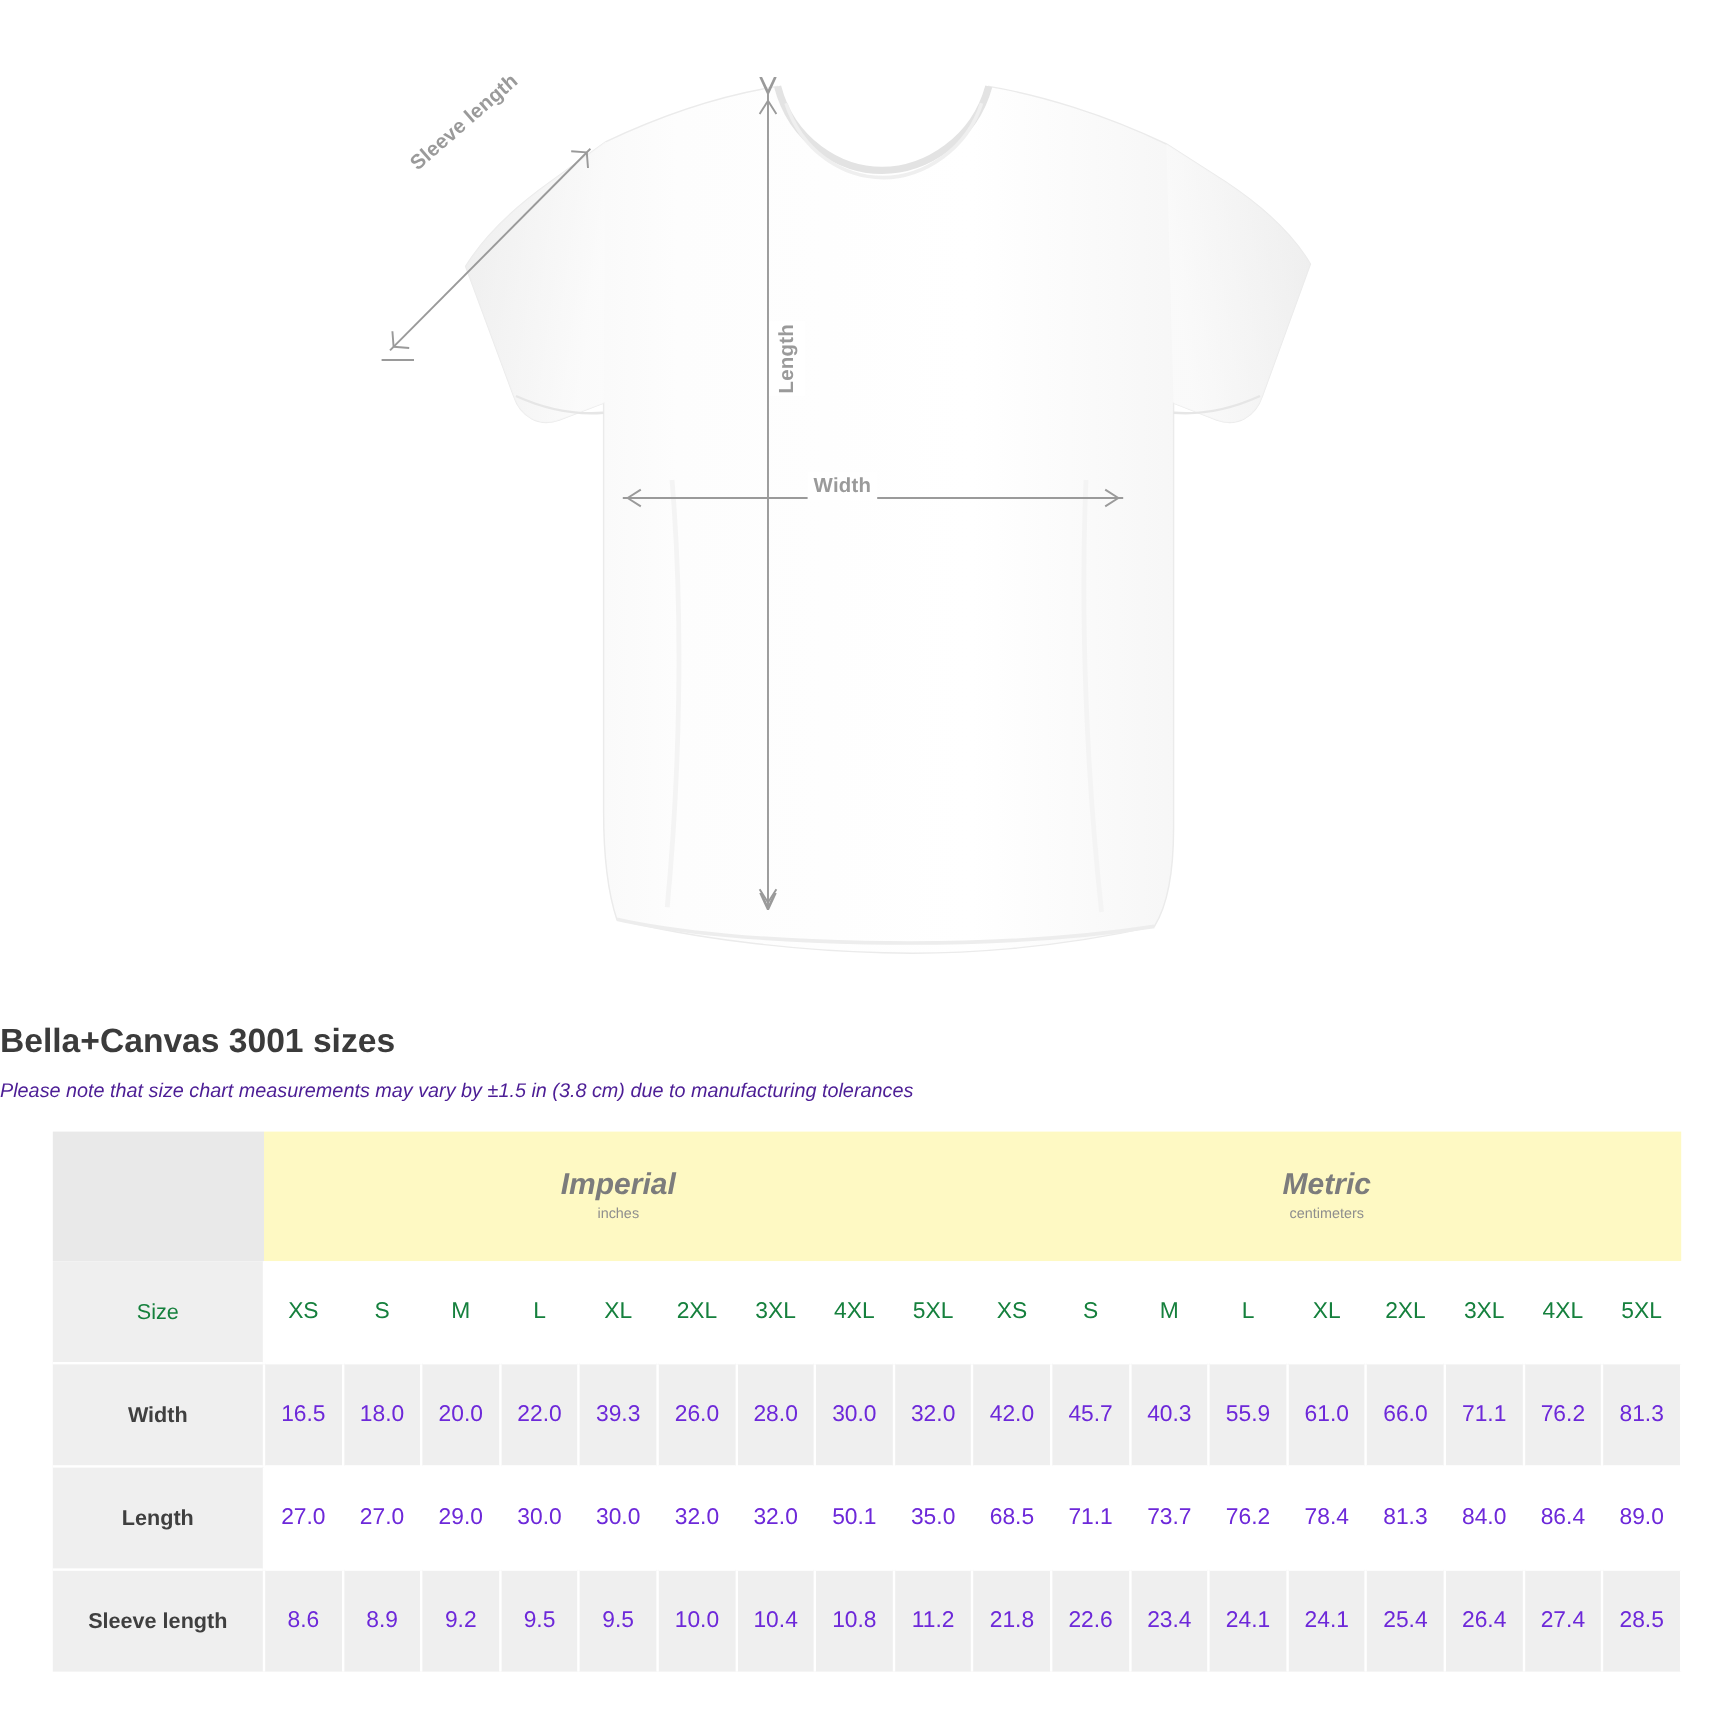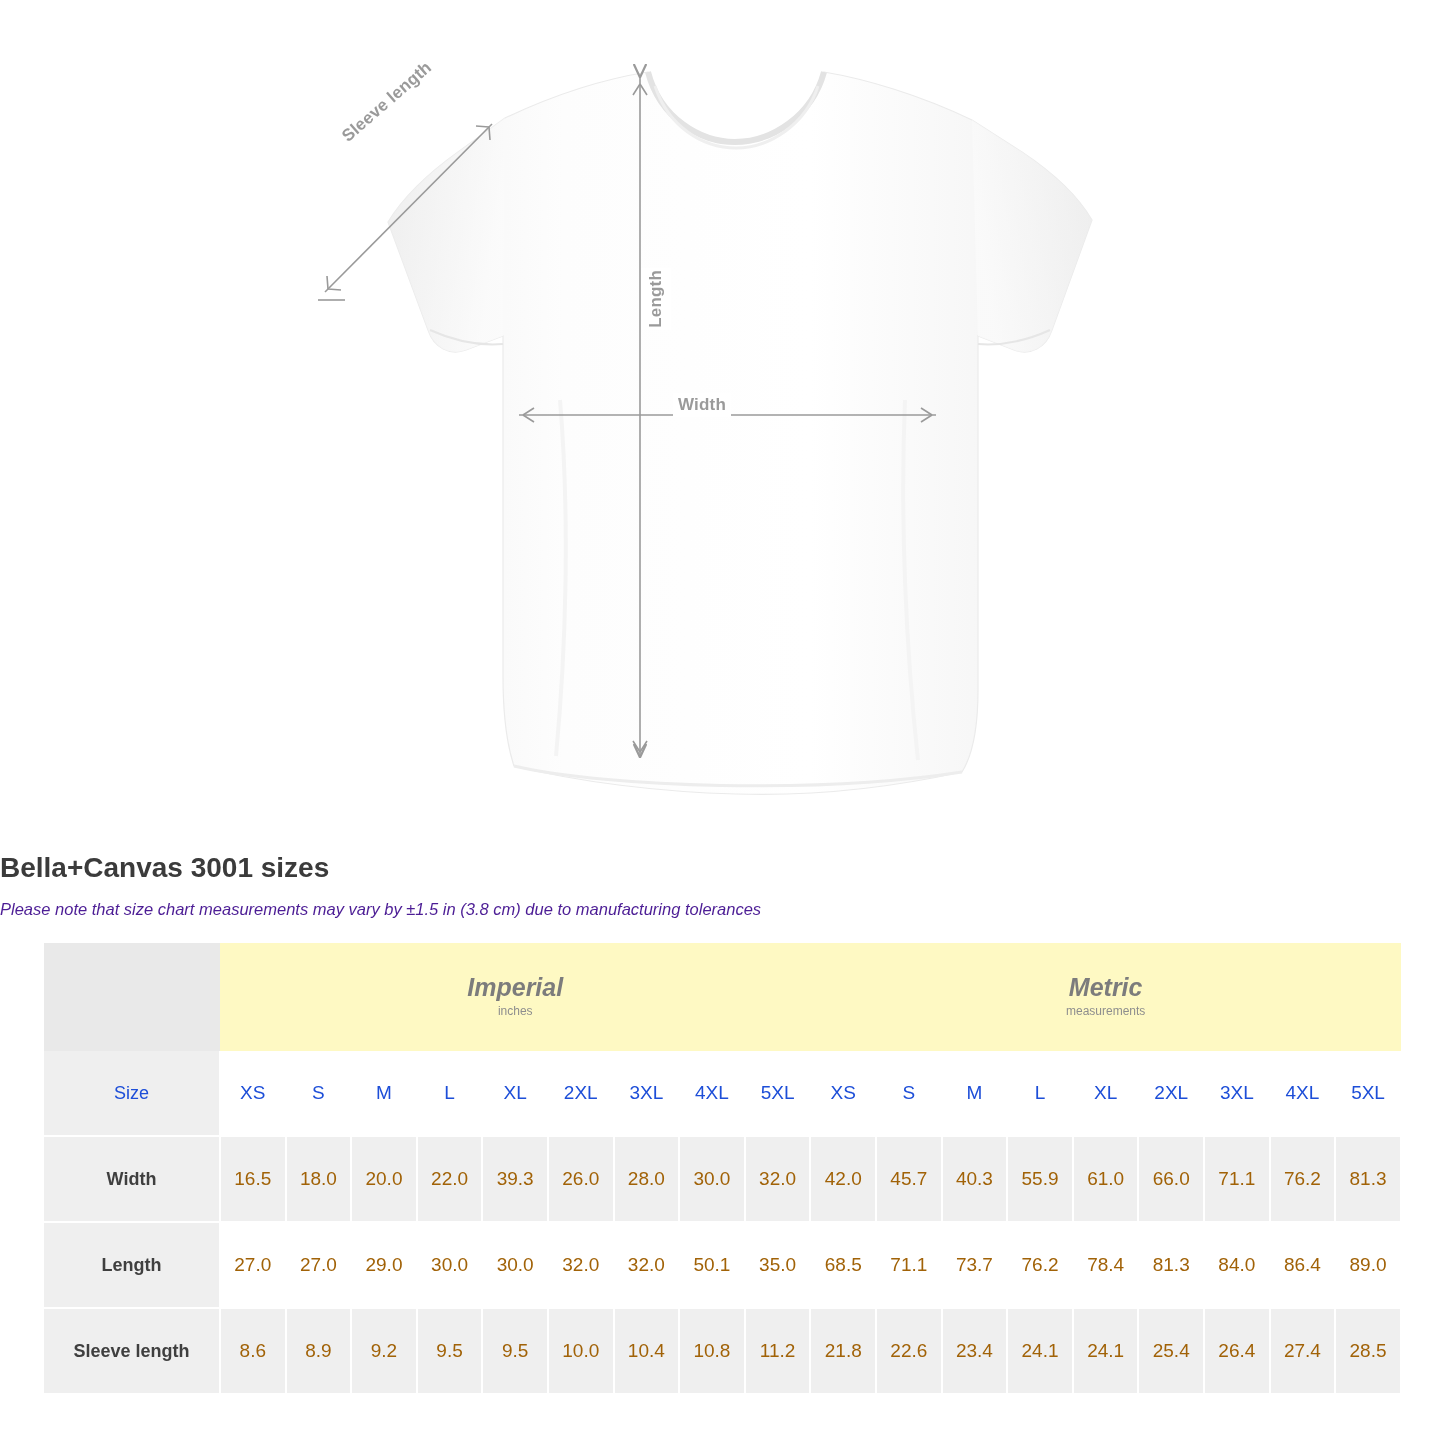--- a/index.html
+++ b/index.html
@@ -107,33 +107,33 @@
   .banner-blank {
     background: #e9e9e9;
   }
 
   
   .row-head td {
     height: 82px;
     background: #ffffff;
     font-size: 19px;
     font-weight: bold;
-    color: #1d4ed8;
+    color: #15803d;
     margin-left: 25px;
   }
   .row-head td.rowlabel {
     background: #efefef;
     font-size: 18px;
   }
 
   
   .row-data td {
     height: 82px;
     font-size: 19px;
-    color: #a16207;
+    color: #6d28d9;
   }
   .row-data.shaded td { background: #efefef; }
   .row-data.plain  td { background: #ffffff; }
   .row-data td.rowlabel {
     background: #efefef;
     font-weight: bold;
     font-size: 18px;
     color: #3f3f3f;
   }
   .row-data.plain td.rowlabel { background: #efefef; }
@@ -243,21 +243,21 @@
     <tbody>
 
       <tr>
         <td class="banner-blank"></td>
         <td class="banner-cell" colspan="9">
           <div class="banner-sys">Imperial</div>
           <div class="banner-unit">inches</div>
         </td>
         <td class="banner-cell" colspan="9">
           <div class="banner-sys">Metric</div>
-          <div class="banner-unit">measurements</div>
+          <div class="banner-unit">centimeters</div>
         </td>
       </tr>
 
       <tr class="row-head">
         <td class="rowlabel">Size</td>
         <td class="datacell">XS</td>
         <td class="datacell">S</td>
         <td class="datacell">M</td>
         <td class="datacell">L</td>
         <td class="datacell">XL</td>

